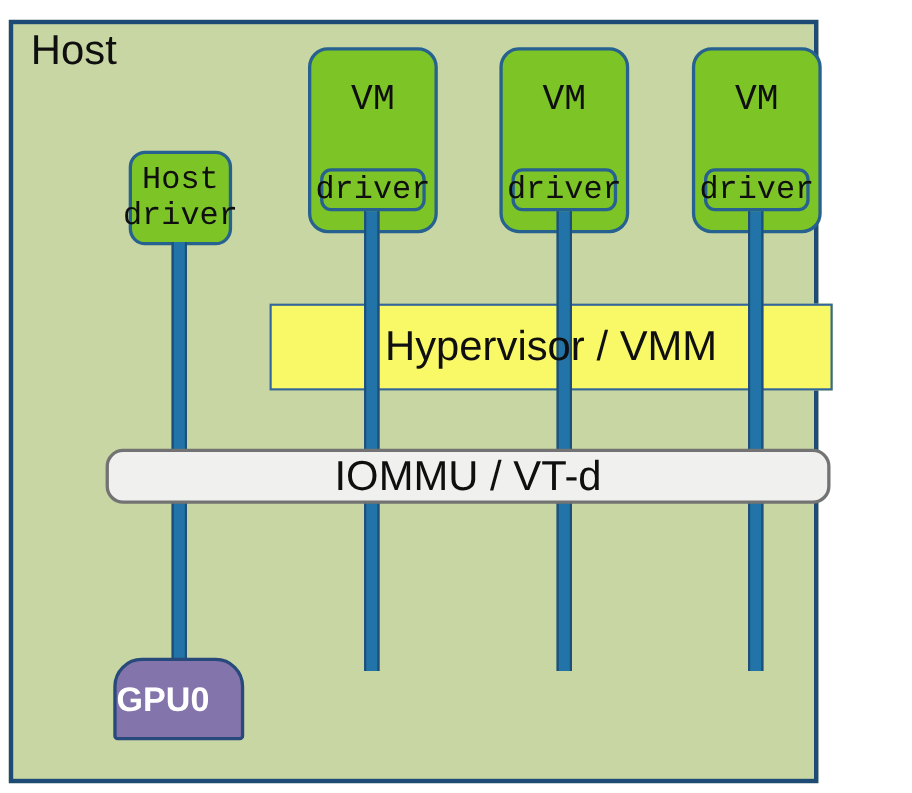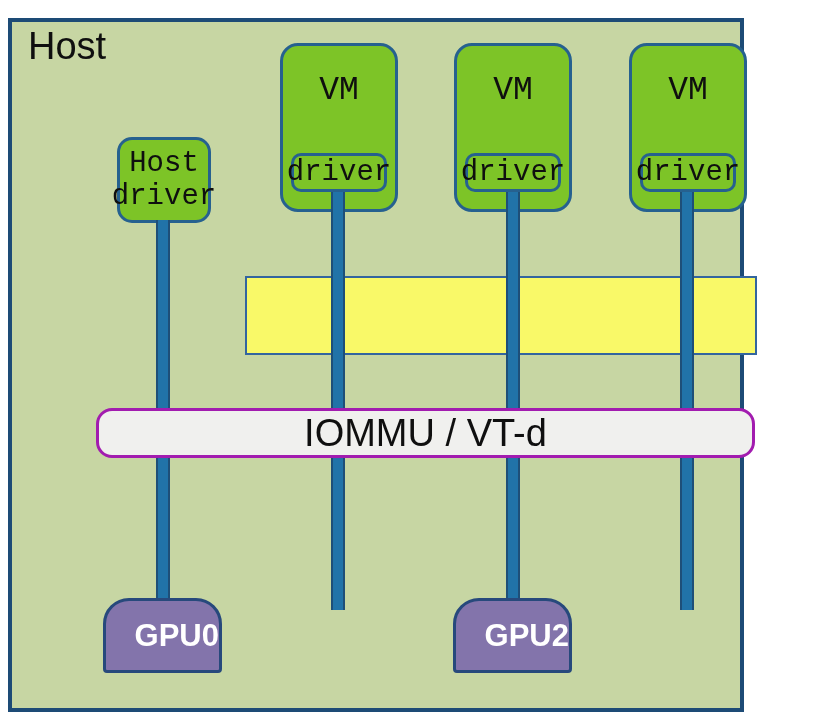--- a/index.html
+++ b/index.html
@@ -103,39 +103,39 @@
     display: flex; align-items: center; justify-content: center;
     font-size: 38px;
     z-index: 4;
   }
   
   .bus {
     position: absolute;
     left: 84px;
     width: 659px;
     background: #f0f0ee;
-    border: 3px solid #a21caf;
+    border: 3px solid #737373;
     border-radius: 16px;
     box-sizing: border-box;
     display: flex; align-items: center; justify-content: center;
     font-size: 38px;
     z-index: 3;
   }
   .iommu { top: 386px; height: 50px; }
   .pcie  { top: 480px; height: 53px; }
   
   .gpu {
     position: absolute;
     top: 576px;
     width: 119px; height: 75px;
     background: #8374ab;
     border: 3px solid #27497c;
     border-radius: 26px 26px 4px 4px;
     box-sizing: border-box;
-    display: flex; align-items: center; justify-content: flex-end;
+    display: flex; align-items: center; justify-content: flex-start;
     color: #ffffff;
     font-weight: bold;
     font-size: 31px;
     z-index: 3;
   }
   .gpu-0 { left: 91px; }
   .gpu-1 { left: 267px; }
   .gpu-2 { left: 441px; }
   .gpu-3 { left: 616px; }
 </style>
@@ -170,26 +170,24 @@
       </div>
     </div>
     <div class="green-box vm vm-3">
       <span class="vm-label">VM</span>
       <div class="vm-driver">
         <span>driver</span>
       </div>
     </div>
 
     <div class="hyp-box"></div>
+    <div class="hyp-label">Hypervisor / VMM</div>
 
     <div class="bus iommu">
       <span>IOMMU / VT-d</span>
     </div>
 
     <div class="gpu gpu-0">
       <span>GPU0</span>
     </div>
-    <div class="gpu gpu-2">
-      <span>GPU2</span>
-    </div>
 
   </div>
 </div>
 
 </body></html>

